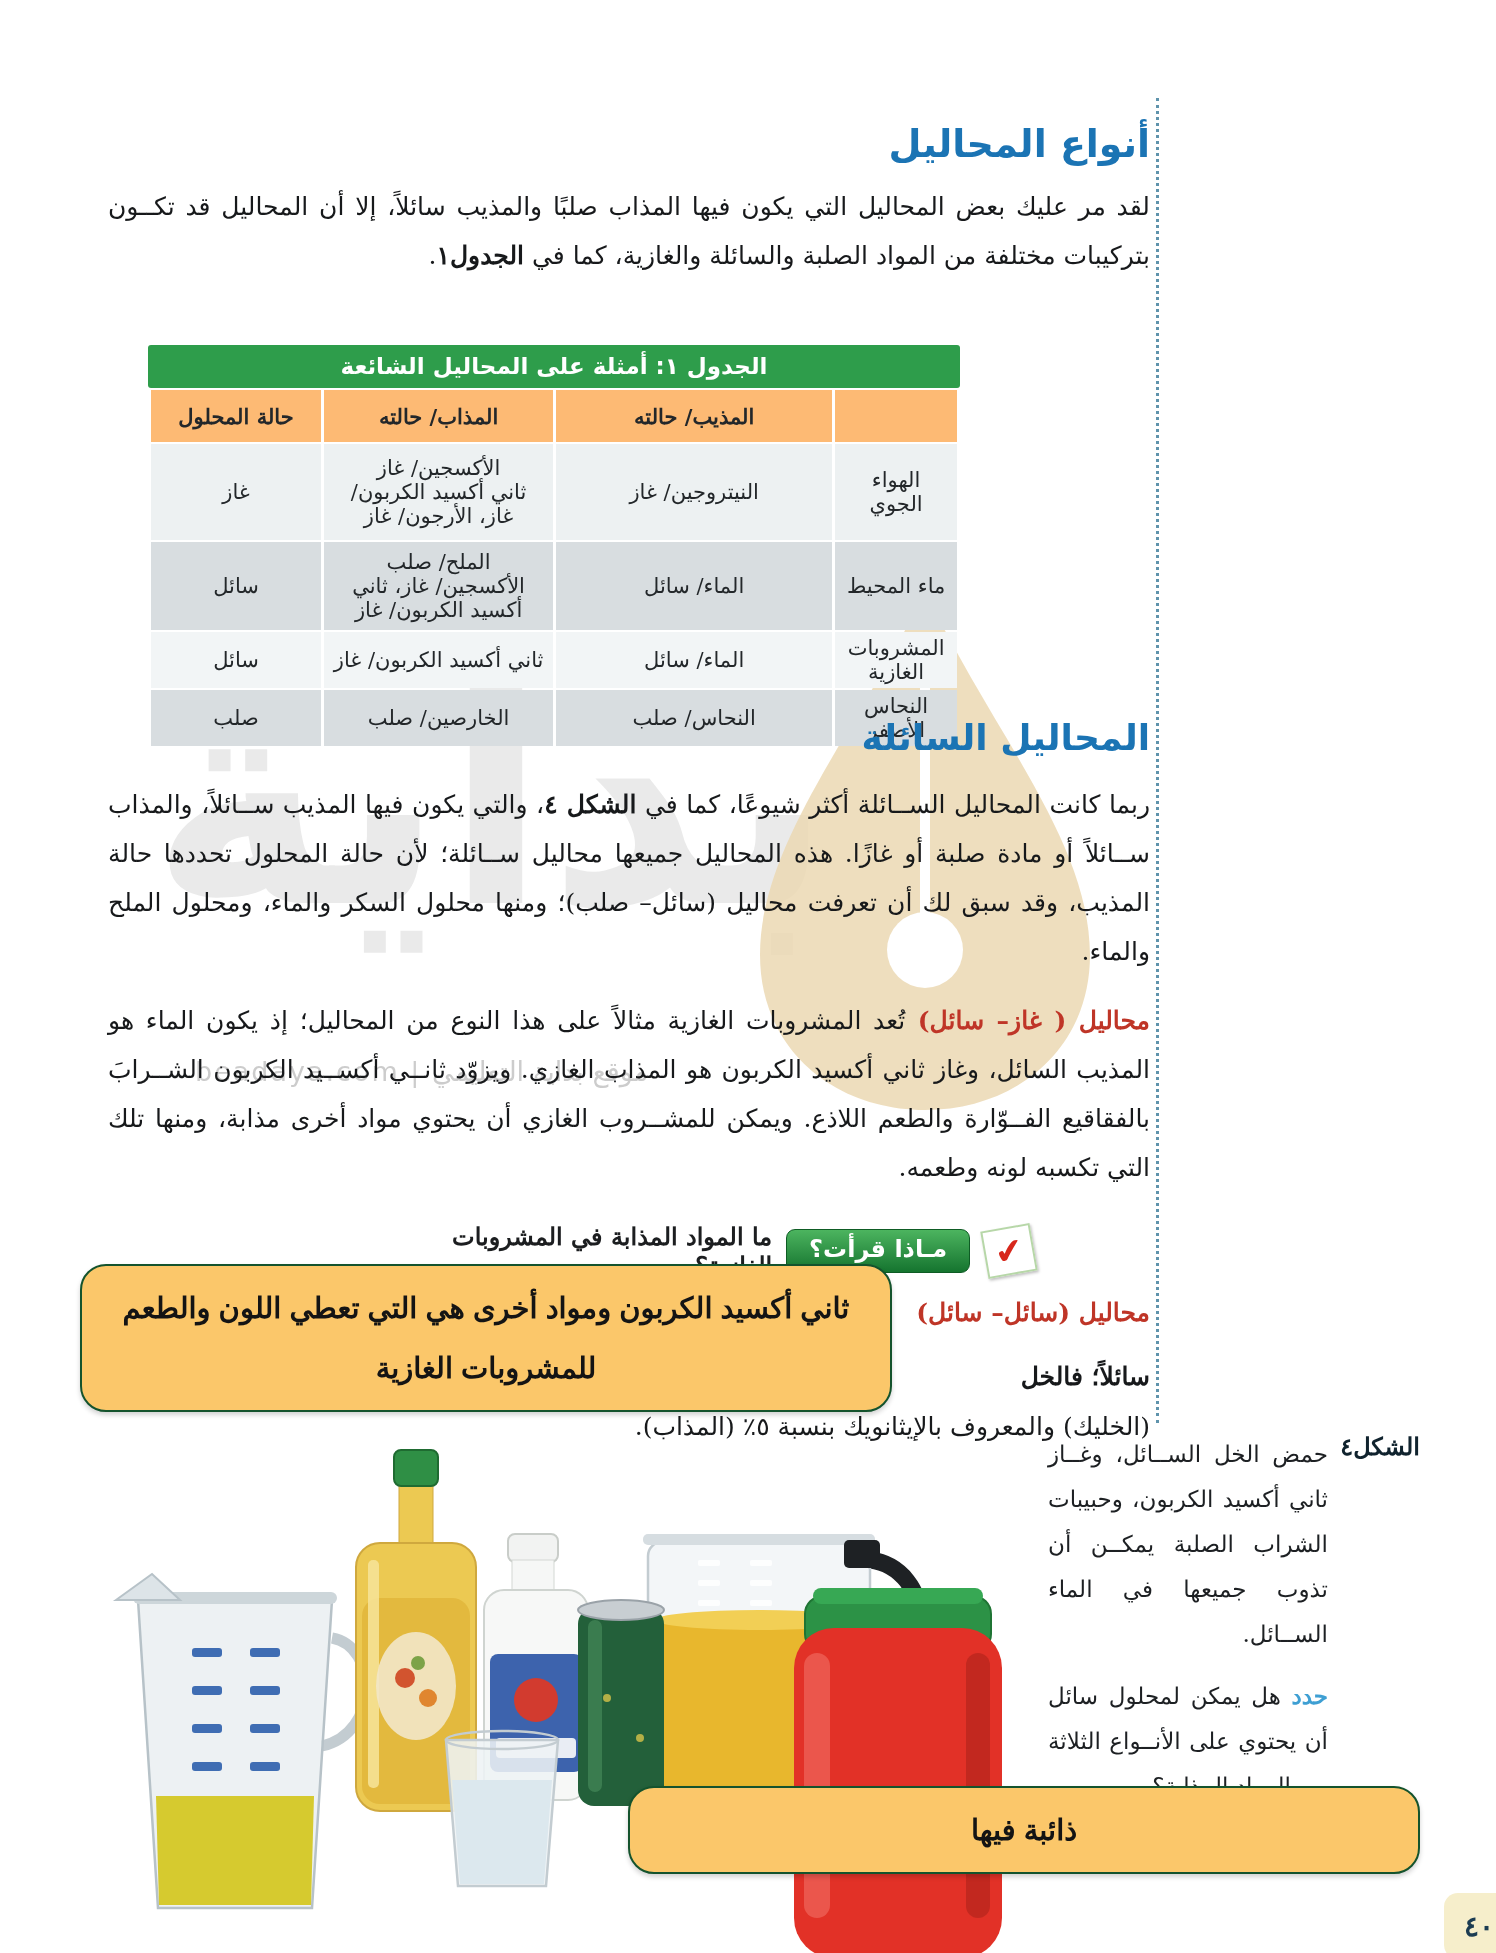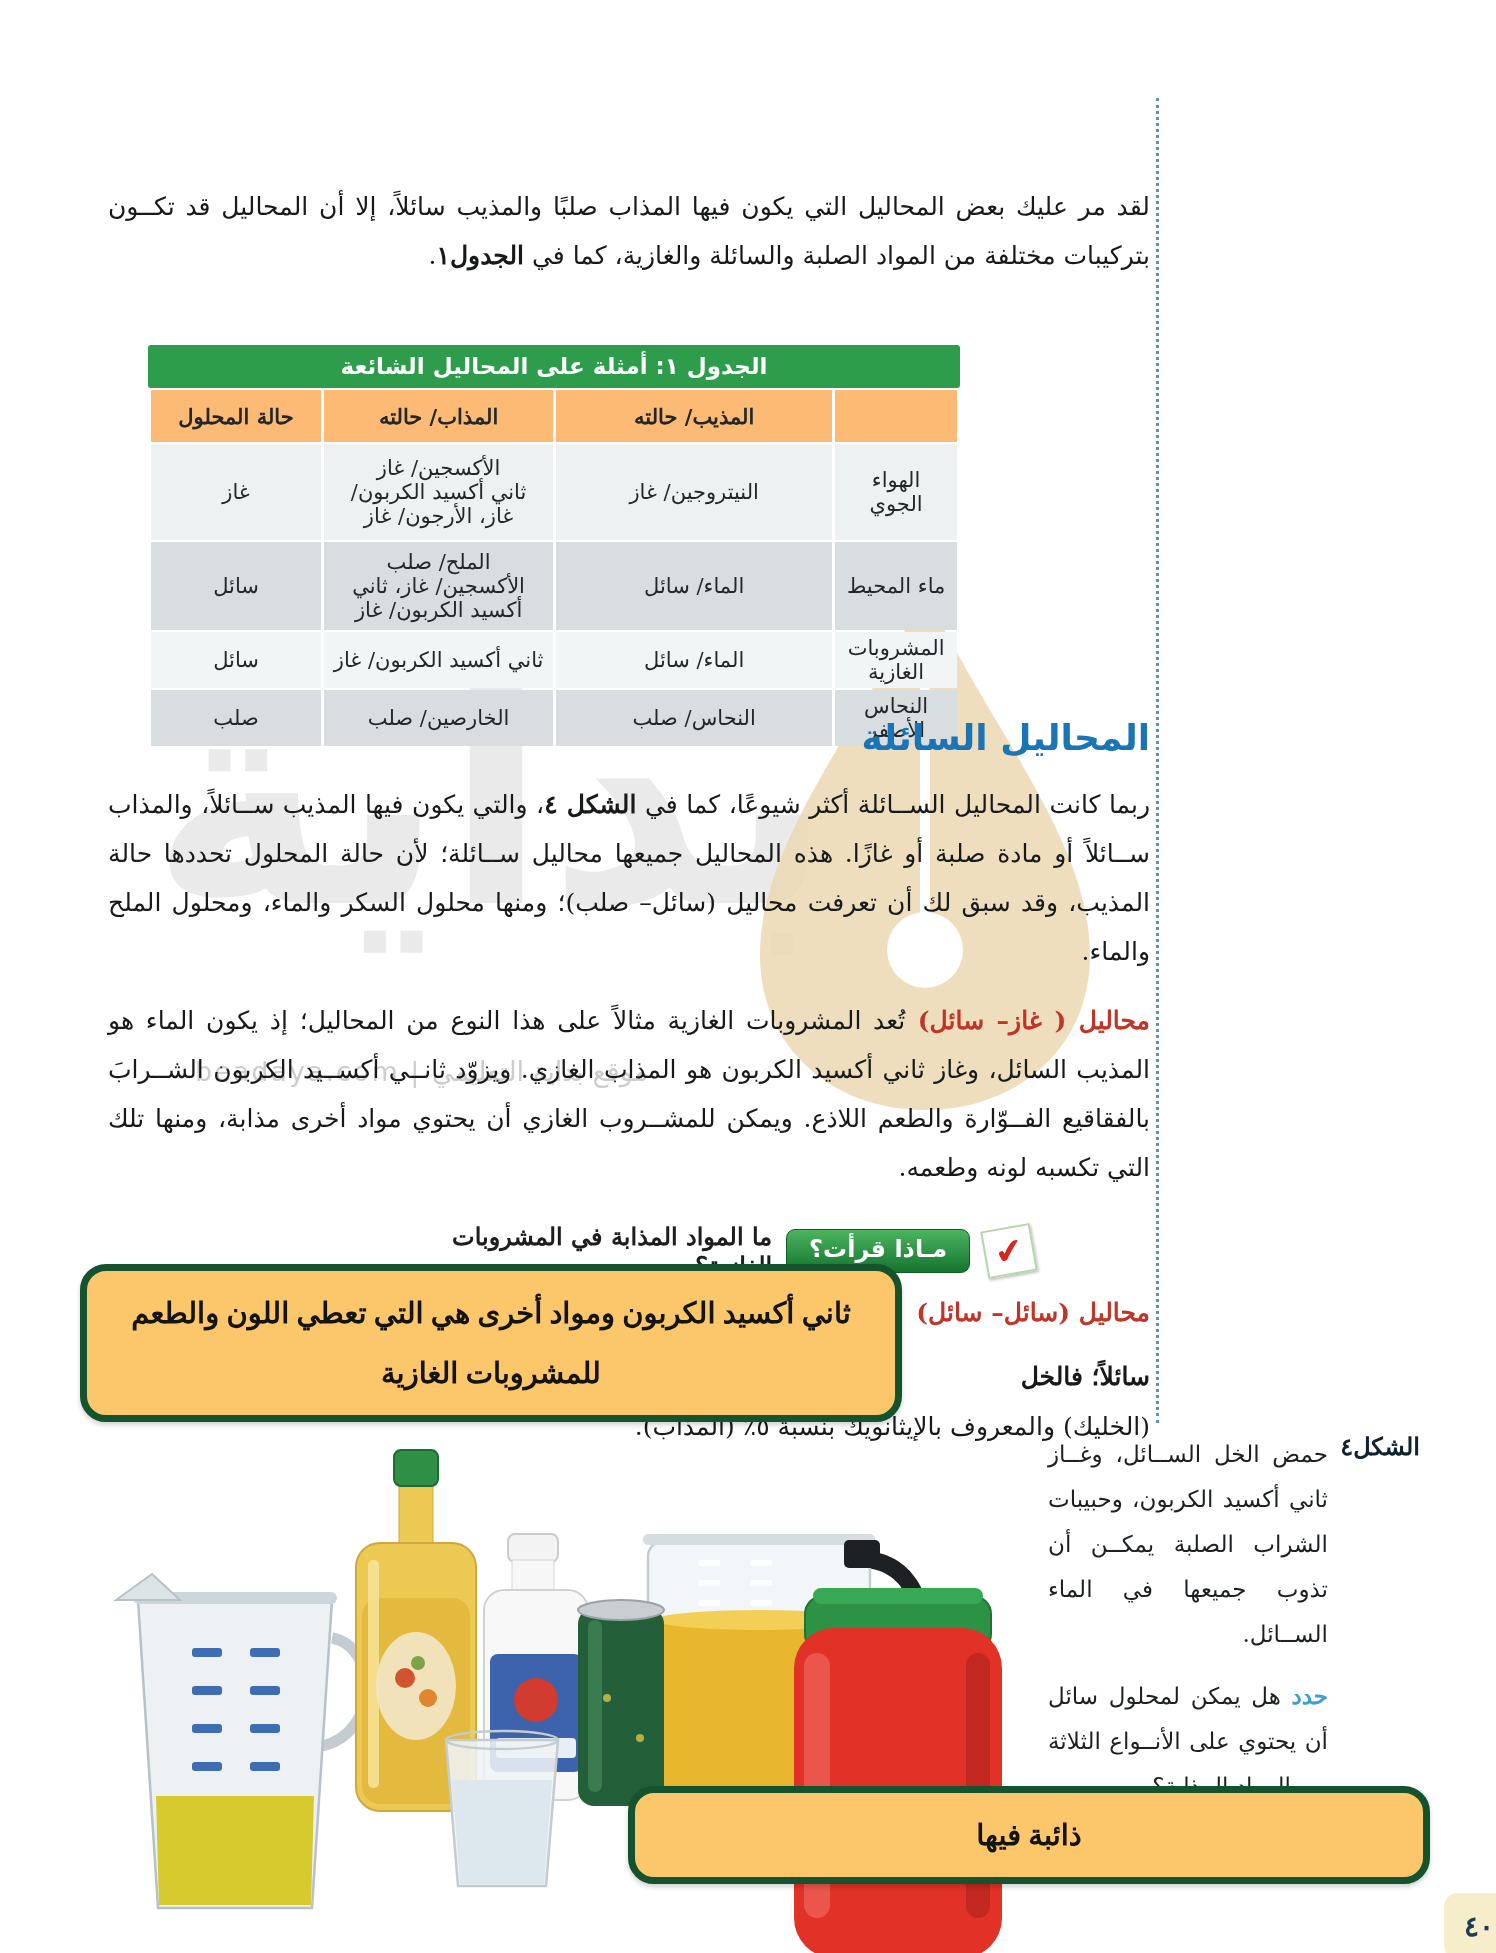--- a/index.html
+++ b/index.html
@@ -35,22 +35,22 @@
   .check-row{display:flex;align-items:center;gap:14px;direction:rtl;}
   .check-icon{width:46px;height:44px;background:#ffffff;border:2px solid #b7d7a8;
     transform:rotate(-10deg);display:flex;align-items:center;justify-content:center;
     color:#d7271b;font-size:34px;font-weight:bold;box-shadow:1px 2px 3px rgba(0,0,0,.25);
     font-family:"DejaVu Sans","Liberation Sans",sans-serif;flex:0 0 auto;}
   .check-badge{background:linear-gradient(#4cb45f,#15742f);color:#fff;
     font-family:"DejaVu Sans","Liberation Sans",sans-serif;font-weight:bold;font-size:24px;
     padding:5px 22px 9px;border-radius:9px;border:1px solid #0e5c24;flex:0 0 auto;}
   .check-q{font-size:24px;font-weight:bold;color:#1c1e20;}
   
-  .callout{background:#fbc76a;border:7px solid #14532d;border-radius:26px;text-align:center;
-    font-family:Liberation Serif, serif;font-weight:bold;color:#141414;
+  .callout{background:#fbc76a;border:2px solid #14532d;border-radius:26px;text-align:center;
+    font-family:Liberation Sans, sans-serif;font-weight:bold;color:#141414;
     font-size:29px;line-height:60px;padding:12px 24px;box-shadow:0 3px 5px rgba(0,0,0,.18);}
   
   .fig{width:372px;display:flex;gap:10px;direction:rtl;}
   .fig-label{width:82px;font-weight:bold;font-size:24px;color:#10232e;flex:0 0 auto;}
   .fig-caption{flex:1;font-size:23px;line-height:45px;text-align:justify;color:#1d2023;}
   .det-word{color:#3e9fd3;font-weight:bold;}
   
   .vrule{width:0;border-left:3px dotted #5f93ac;}
   .pagenum{background:#f6eecb;border-radius:14px;width:70px;height:66px;display:flex;
     align-items:center;justify-content:center;font-weight:bold;font-size:28px;color:#1c3c52;}
@@ -63,20 +63,21 @@
   <div class="abs wm-word" style="left:150px;top:650px;">بداية</div>
   <svg class="abs" style="left:760px;top:590px;opacity:.85;" width="330" height="520" viewBox="0 0 330 520">
     <path d="M165,0 C230,140 330,250 330,365 C330,460 255,520 165,520 C75,520 0,460 0,365 C0,250 100,140 165,0 Z" fill="#ecd9b3"></path>
     <circle cx="165" cy="360" r="38" fill="#ffffff"></circle>
     <rect x="160" y="70" width="10" height="255" fill="#ffffff"></rect>
   </svg>
   <div class="abs wm-site" style="left:195px;top:1056px;">beadaya.com | موقع بداية التعليمي</div>
 
   <div class="abs vrule" style="left:1156px;top:98px;height:1325px;"></div>
 
+  <div class="abs sec-heading" style="right:346px;top:122px;">أنواع المحاليل</div>
 
   <div class="abs body-text" style="left:108px;top:182px;width:1042px;">
     <span>لقد مر عليك بعض المحاليل التي يكون فيها المذاب صلبًا والمذيب سائلاً، إلا أن المحاليل قد تكــون بتركيبات مختلفة من المواد الصلبة والسائلة والغازية، كما في </span><span class="bold">الجدول١</span><span>.</span>
   </div>
 
   <div class="abs table-wrap" style="left:148px;top:315px;">
     <div class="t-title">الجدول ١: أمثلة على المحاليل الشائعة</div>
     <table class="sol">
       <colgroup>
           <col style="width:122px;">

